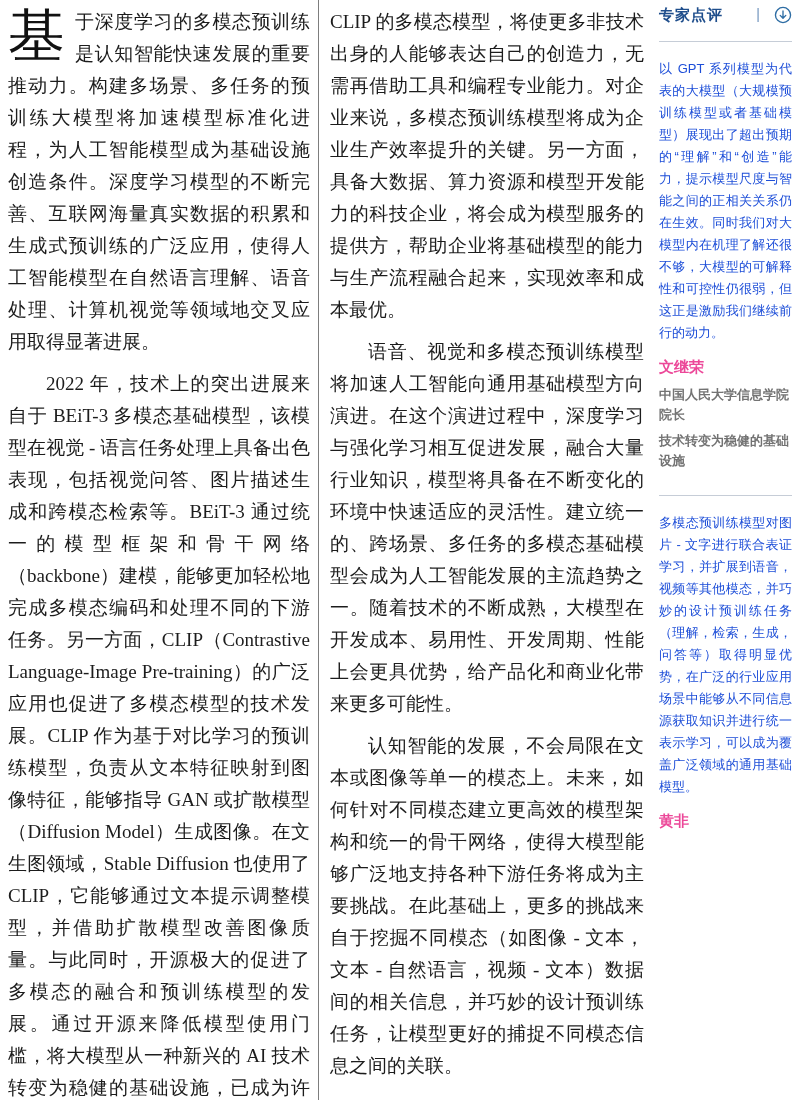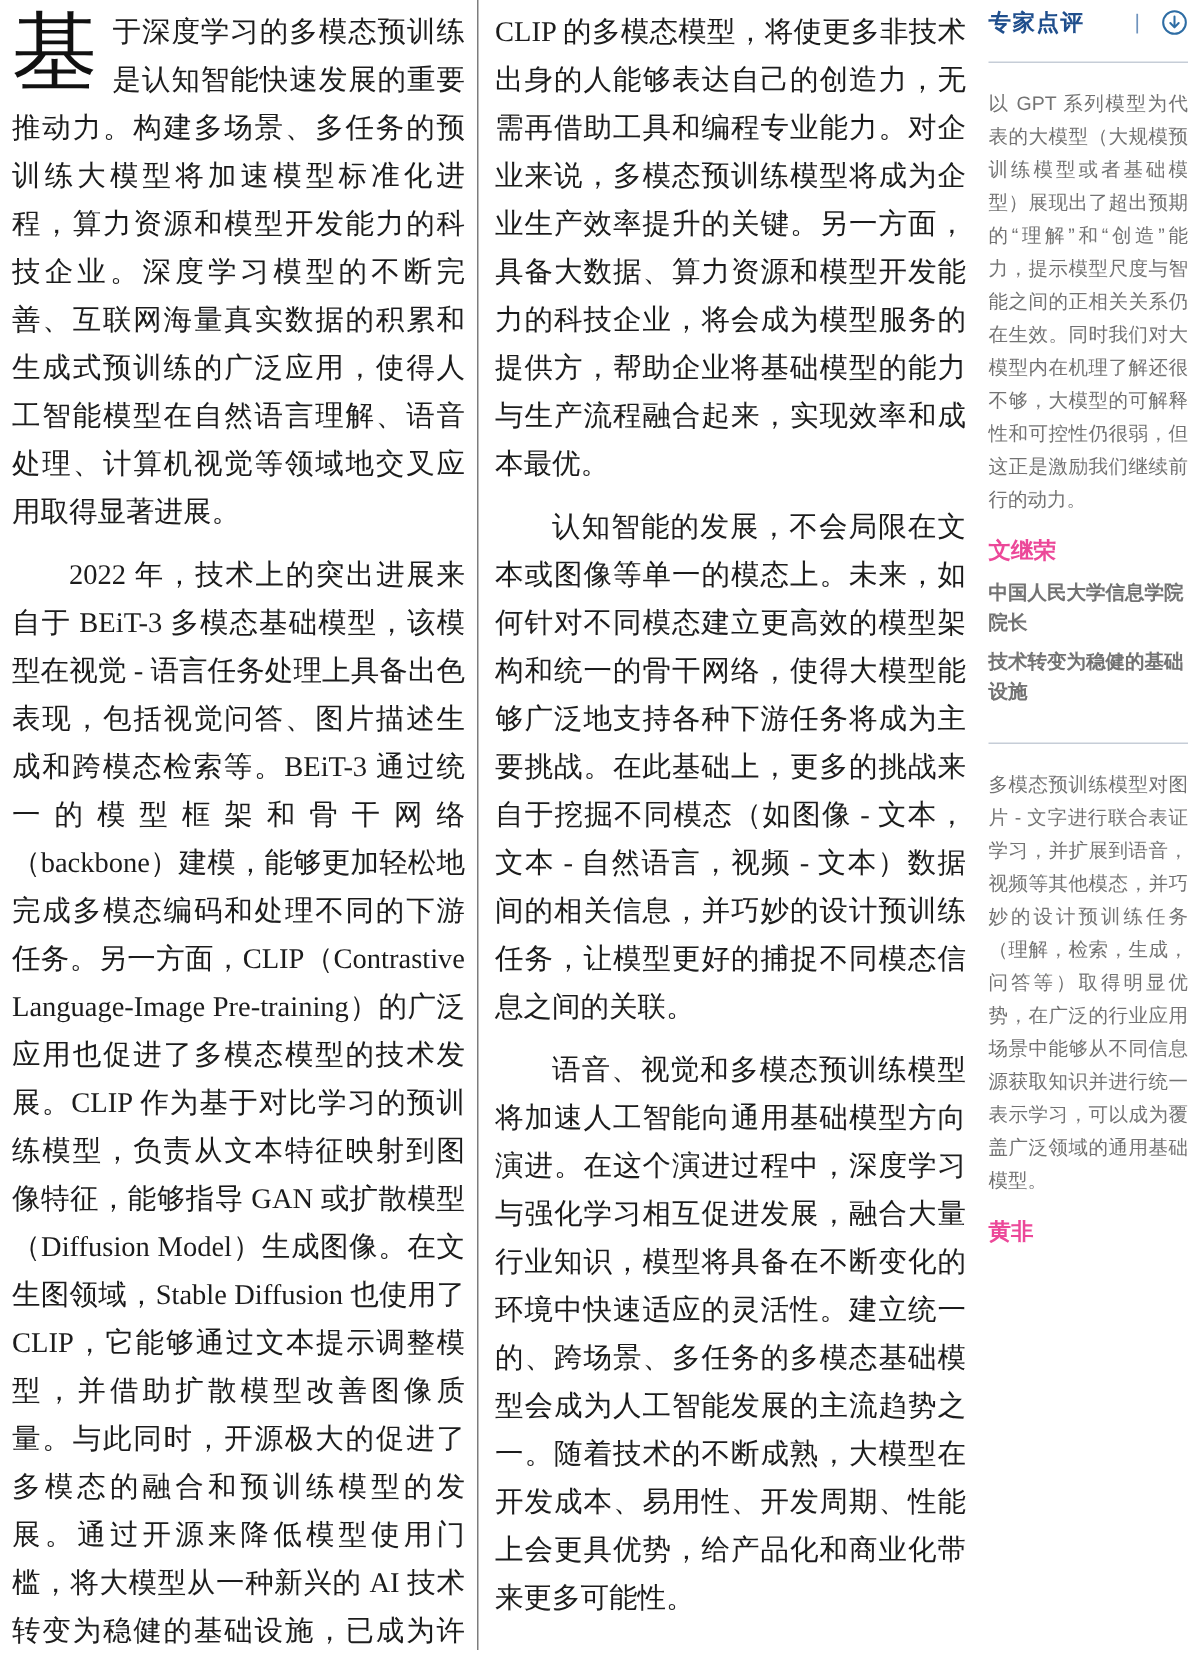--- a/index.html
+++ b/index.html
@@ -65,21 +65,21 @@
   }
   .sb-icon { width: 18px; height: 18px; display: block; cursor: pointer; }
   .sb-divider {
     border: none; height: 1px;
     background: #c6cdd7;
     margin: 0 0 16px 0;
   }
   .sb-comment {
     font-size: 13px;
     line-height: 22px;
-    color: #737373;
+    color: #1d4ed8;
     text-align: justify;
     text-justify: inter-character;
     margin-bottom: 14px;
   }
   .sb-name {
     font-size: 15px; font-weight: bold;
     color: #ec4899;
     margin-bottom: 8px;
     font-family: Liberation Serif, serif;
   }
@@ -90,31 +90,31 @@
     margin-bottom: 6px;
   }
   .sb-section { margin-bottom: 24px; }
 </style>
 </head>
 <body>
 
 <div class="page">
 
   <div class="col col-left">
-    <p class="para"><span class="dropcap">基</span><span>于深度学习的多模态预训练是认知智能快速发展的重要推动力。构建多场景、多任务的预训练大模型将加速模型标准化进程，算力资源和模型开发能力的科技企业。深度学习模型的不断完善、互联网海量真实数据的积累和生成式预训练的广泛应用，使得人工智能模型在自然语言理解、语音处理、计算机视觉等领域地交叉应用取得显著进展。</span></p>
+    <p class="para"><span class="dropcap">基</span><span>于深度学习的多模态预训练是认知智能快速发展的重要推动力。构建多场景、多任务的预训练大模型将加速模型标准化进程，为人工智能模型成为基础设施创造条件。深度学习模型的不断完善、互联网海量真实数据的积累和生成式预训练的广泛应用，使得人工智能模型在自然语言理解、语音处理、计算机视觉等领域地交叉应用取得显著进展。</span></p>
     <p class="para indent">2022 年，技术上的突出进展来自于 BEiT-3 多模态基础模型，该模型在视觉 - 语言任务处理上具备出色表现，包括视觉问答、图片描述生成和跨模态检索等。BEiT-3 通过统一的模型框架和骨干网络（backbone）建模，能够更加轻松地完成多模态编码和处理不同的下游任务。另一方面，CLIP（Contrastive Language-Image Pre-training）的广泛应用也促进了多模态模型的技术发展。CLIP 作为基于对比学习的预训练模型，负责从文本特征映射到图像特征，能够指导 GAN 或扩散模型（Diffusion Model）生成图像。在文生图领域，Stable Diffusion 也使用了 CLIP，它能够通过文本提示调整模型，并借助扩散模型改善图像质量。与此同时，开源极大的促进了多模态的融合和预训练模型的发展。通过开源来降低模型使用门槛，将大模型从一种新兴的 AI 技术转变为稳健的基础设施，已成为许多大模型开发者的共识。</p>
 
   </div>
 
   <div class="v-rule"></div>
 
   <div class="col col-mid">
     <p class="para">CLIP 的多模态模型，将使更多非技术出身的人能够表达自己的创造力，无需再借助工具和编程专业能力。对企业来说，多模态预训练模型将成为企业生产效率提升的关键。另一方面，具备大数据、算力资源和模型开发能力的科技企业，将会成为模型服务的提供方，帮助企业将基础模型的能力与生产流程融合起来，实现效率和成本最优。</p>
+    <p class="para indent">语音、视觉和多模态预训练模型将加速人工智能向通用基础模型方向演进。在这个演进过程中，深度学习与强化学习相互促进发展，融合大量行业知识，模型将具备在不断变化的环境中快速适应的灵活性。建立统一的、跨场景、多任务的多模态基础模型会成为人工智能发展的主流趋势之一。随着技术的不断成熟，大模型在开发成本、易用性、开发周期、性能上会更具优势，给产品化和商业化带来更多可能性。</p>
     <p class="para indent">认知智能的发展，不会局限在文本或图像等单一的模态上。未来，如何针对不同模态建立更高效的模型架构和统一的骨干网络，使得大模型能够广泛地支持各种下游任务将成为主要挑战。在此基础上，更多的挑战来自于挖掘不同模态（如图像 - 文本，文本 - 自然语言，视频 - 文本）数据间的相关信息，并巧妙的设计预训练任务，让模型更好的捕捉不同模态信息之间的关联。</p>
-    <p class="para indent">语音、视觉和多模态预训练模型将加速人工智能向通用基础模型方向演进。在这个演进过程中，深度学习与强化学习相互促进发展，融合大量行业知识，模型将具备在不断变化的环境中快速适应的灵活性。建立统一的、跨场景、多任务的多模态基础模型会成为人工智能发展的主流趋势之一。随着技术的不断成熟，大模型在开发成本、易用性、开发周期、性能上会更具优势，给产品化和商业化带来更多可能性。</p>
   </div>
 
   <div class="sidebar">
 
     <div class="sb-header">
       <span class="sb-title">专家点评</span>
       <span class="sb-bar">|</span>
       <svg class="sb-icon" viewBox="0 0 20 20" aria-hidden="true">
         <circle cx="10" cy="10" r="8.4" fill="none" stroke="#2e6da4" stroke-width="1.5"></circle>
         <path d="M10 5.6 L10 13.2 M6.9 10.4 L10 13.6 L13.1 10.4" fill="none" stroke="#2e6da4" stroke-width="1.5" stroke-linecap="round" stroke-linejoin="round"></path>

